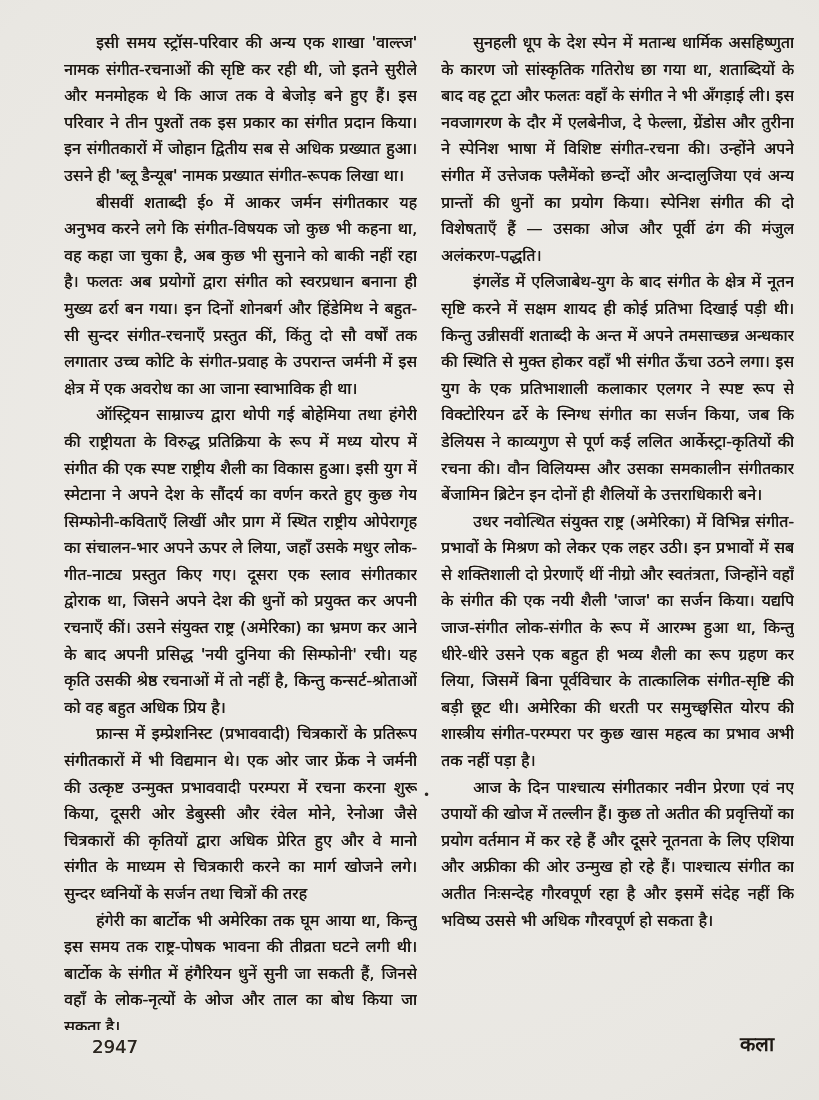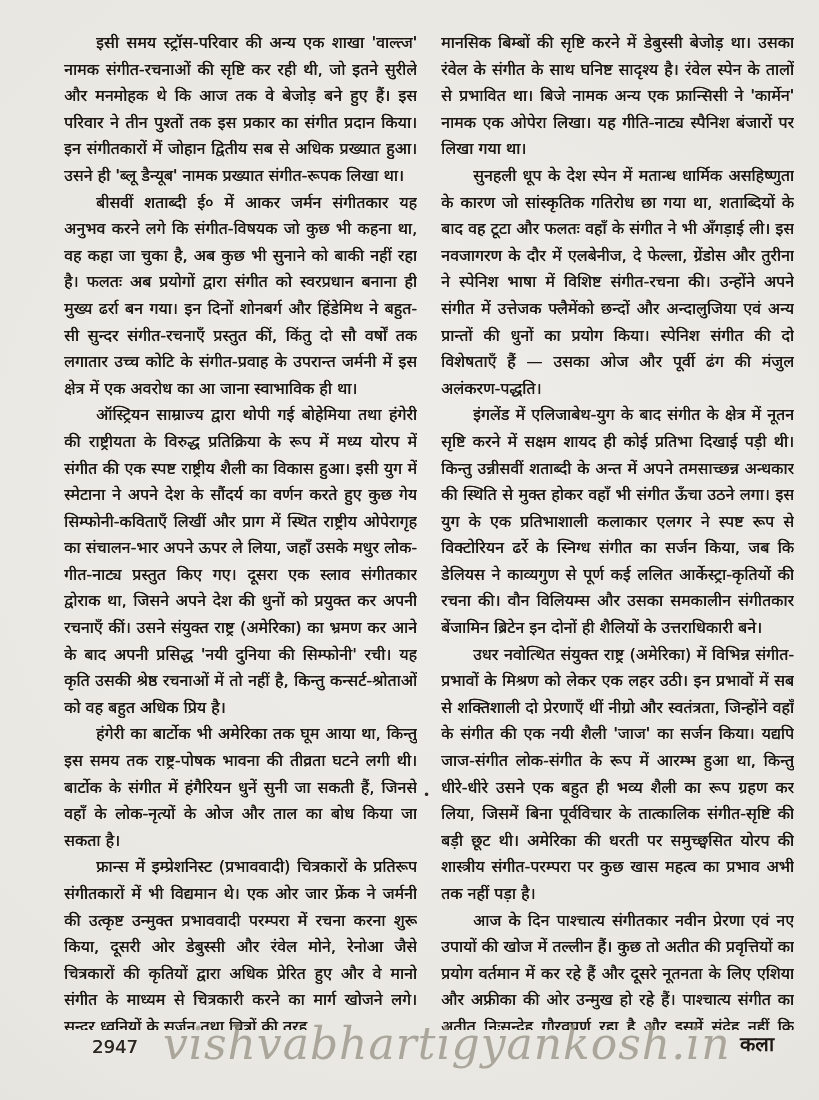--- a/index.html
+++ b/index.html
@@ -84,35 +84,33 @@
 <body>
 
 <div class="page">
 
   <div class="columns">
 
     <div class="col">
       <p>इसी समय स्ट्रॉस-परिवार की अन्य एक शाखा 'वाल्त्ज' नामक संगीत-रचनाओं की सृष्टि कर रही थी, जो इतने सुरीले और मनमोहक थे कि आज तक वे बेजोड़ बने हुए हैं। इस परिवार ने तीन पुश्तों तक इस प्रकार का संगीत प्रदान किया। इन संगीतकारों में जोहान द्वितीय सब से अधिक प्रख्यात हुआ। उसने ही 'ब्लू डैन्यूब' नामक प्रख्यात संगीत-रूपक लिखा था।</p>
       <p>बीसवीं शताब्दी ई० में आकर जर्मन संगीतकार यह अनुभव करने लगे कि संगीत-विषयक जो कुछ भी कहना था, वह कहा जा चुका है, अब कुछ भी सुनाने को बाकी नहीं रहा है। फलतः अब प्रयोगों द्वारा संगीत को स्वरप्रधान बनाना ही मुख्य ढर्रा बन गया। इन दिनों शोनबर्ग और हिंडेमिथ ने बहुत-सी सुन्दर संगीत-रचनाएँ प्रस्तुत कीं, किंतु दो सौ वर्षों तक लगातार उच्च कोटि के संगीत-प्रवाह के उपरान्त जर्मनी में इस क्षेत्र में एक अवरोध का आ जाना स्वाभाविक ही था।</p>
       <p>ऑस्ट्रियन साम्राज्य द्वारा थोपी गई बोहेमिया तथा हंगेरी की राष्ट्रीयता के विरुद्ध प्रतिक्रिया के रूप में मध्य योरप में संगीत की एक स्पष्ट राष्ट्रीय शैली का विकास हुआ। इसी युग में स्मेटाना ने अपने देश के सौंदर्य का वर्णन करते हुए कुछ गेय सिम्फोनी-कविताएँ लिखीं और प्राग में स्थित राष्ट्रीय ओपेरागृह का संचालन-भार अपने ऊपर ले लिया, जहाँ उसके मधुर लोक-गीत-नाट्य प्रस्तुत किए गए। दूसरा एक स्लाव संगीतकार द्वोराक था, जिसने अपने देश की धुनों को प्रयुक्त कर अपनी रचनाएँ कीं। उसने संयुक्त राष्ट्र (अमेरिका) का भ्रमण कर आने के बाद अपनी प्रसिद्ध 'नयी दुनिया की सिम्फोनी' रची। यह कृति उसकी श्रेष्ठ रचनाओं में तो नहीं है, किन्तु कन्सर्ट-श्रोताओं को वह बहुत अधिक प्रिय है।</p>
+      <p>फ्रान्स में इम्प्रेशनिस्ट (प्रभाववादी) चित्रकारों के प्रतिरूप संगीतकारों में भी विद्यमान थे। एक ओर जार फ्रेंक ने जर्मनी की उत्कृष्ट उन्मुक्त प्रभाववादी परम्परा में रचना करना शुरू किया, दूसरी ओर डेबुस्सी और रंवेल मोने, रेनोआ जैसे चित्रकारों की कृतियों द्वारा अधिक प्रेरित हुए और वे मानो संगीत के माध्यम से चित्रकारी करने का मार्ग खोजने लगे। सुन्दर ध्वनियों के सर्जन तथा चित्रों की तरह</p>
       <p>हंगेरी का बार्टोक भी अमेरिका तक घूम आया था, किन्तु इस समय तक राष्ट्र-पोषक भावना की तीव्रता घटने लगी थी। बार्टोक के संगीत में हंगैरियन धुनें सुनी जा सकती हैं, जिनसे वहाँ के लोक-नृत्यों के ओज और ताल का बोध किया जा सकता है।</p>
-      <p>फ्रान्स में इम्प्रेशनिस्ट (प्रभाववादी) चित्रकारों के प्रतिरूप संगीतकारों में भी विद्यमान थे। एक ओर जार फ्रेंक ने जर्मनी की उत्कृष्ट उन्मुक्त प्रभाववादी परम्परा में रचना करना शुरू किया, दूसरी ओर डेबुस्सी और रंवेल मोने, रेनोआ जैसे चित्रकारों की कृतियों द्वारा अधिक प्रेरित हुए और वे मानो संगीत के माध्यम से चित्रकारी करने का मार्ग खोजने लगे। सुन्दर ध्वनियों के सर्जन तथा चित्रों की तरह</p>
     </div>
 
     <div class="col">
-      <p class="cont">मानसिक बिम्बों की सृष्टि करने में डेबुस्सी बेजोड़ था। उसका रंवेल के संगीत के साथ घनिष्ट सादृश्य है। रंवेल स्पेन के तालों से प्रभावित था। बिजे नामक अन्य एक फ्रान्सिसी ने 'कार्मेन' नामक एक ओपेरा लिखा। यह गीति-नाट्य स्पैनिश बंजारों पर लिखा गया था।</p>
       <p>सुनहली धूप के देश स्पेन में मतान्ध धार्मिक असहिष्णुता के कारण जो सांस्कृतिक गतिरोध छा गया था, शताब्दियों के बाद वह टूटा और फलतः वहाँ के संगीत ने भी अँगड़ाई ली। इस नवजागरण के दौर में एलबेनीज, दे फेल्ला, ग्रेंडोस और तुरीना ने स्पेनिश भाषा में विशिष्ट संगीत-रचना की। उन्होंने अपने संगीत में उत्तेजक फ्लैमेंको छन्दों और अन्दालुजिया एवं अन्य प्रान्तों की धुनों का प्रयोग किया। स्पेनिश संगीत की दो विशेषताएँ हैं — उसका ओज और पूर्वी ढंग की मंजुल अलंकरण-पद्धति।</p>
       <p>इंगलेंड में एलिजाबेथ-युग के बाद संगीत के क्षेत्र में नूतन सृष्टि करने में सक्षम शायद ही कोई प्रतिभा दिखाई पड़ी थी। किन्तु उन्नीसवीं शताब्दी के अन्त में अपने तमसाच्छन्न अन्धकार की स्थिति से मुक्त होकर वहाँ भी संगीत ऊँचा उठने लगा। इस युग के एक प्रतिभाशाली कलाकार एलगर ने स्पष्ट रूप से विक्टोरियन ढर्रे के स्निग्ध संगीत का सर्जन किया, जब कि डेलियस ने काव्यगुण से पूर्ण कई ललित आर्केस्ट्रा-कृतियों की रचना की। वौन विलियम्स और उसका समकालीन संगीतकार बेंजामिन ब्रिटेन इन दोनों ही शैलियों के उत्तराधिकारी बने।</p>
       <p>उधर नवोत्थित संयुक्त राष्ट्र (अमेरिका) में विभिन्न संगीत-प्रभावों के मिश्रण को लेकर एक लहर उठी। इन प्रभावों में सब से शक्तिशाली दो प्रेरणाएँ थीं नीग्रो और स्वतंत्रता, जिन्होंने वहाँ के संगीत की एक नयी शैली 'जाज' का सर्जन किया। यद्यपि जाज-संगीत लोक-संगीत के रूप में आरम्भ हुआ था, किन्तु धीरे-धीरे उसने एक बहुत ही भव्य शैली का रूप ग्रहण कर लिया, जिसमें बिना पूर्वविचार के तात्कालिक संगीत-सृष्टि की बड़ी छूट थी। अमेरिका की धरती पर समुच्छ्वसित योरप की शास्त्रीय संगीत-परम्परा पर कुछ खास महत्व का प्रभाव अभी तक नहीं पड़ा है।</p>
       <p>आज के दिन पाश्चात्य संगीतकार नवीन प्रेरणा एवं नए उपायों की खोज में तल्लीन हैं। कुछ तो अतीत की प्रवृत्तियों का प्रयोग वर्तमान में कर रहे हैं और दूसरे नूतनता के लिए एशिया और अफ्रीका की ओर उन्मुख हो रहे हैं। पाश्चात्य संगीत का अतीत निःसन्देह गौरवपूर्ण रहा है और इसमें संदेह नहीं कि भविष्य उससे भी अधिक गौरवपूर्ण हो सकता है।</p>
     </div>
 
   </div>
 
   <span class="dot-artifact">•</span>
 
   <span class="page-number">2947</span>
 
-  <span class="watermark">vishvabhartigyankosh.in</span>
 
   <span class="section-label">कला</span>
 
 </div>
 
 </body></html>

